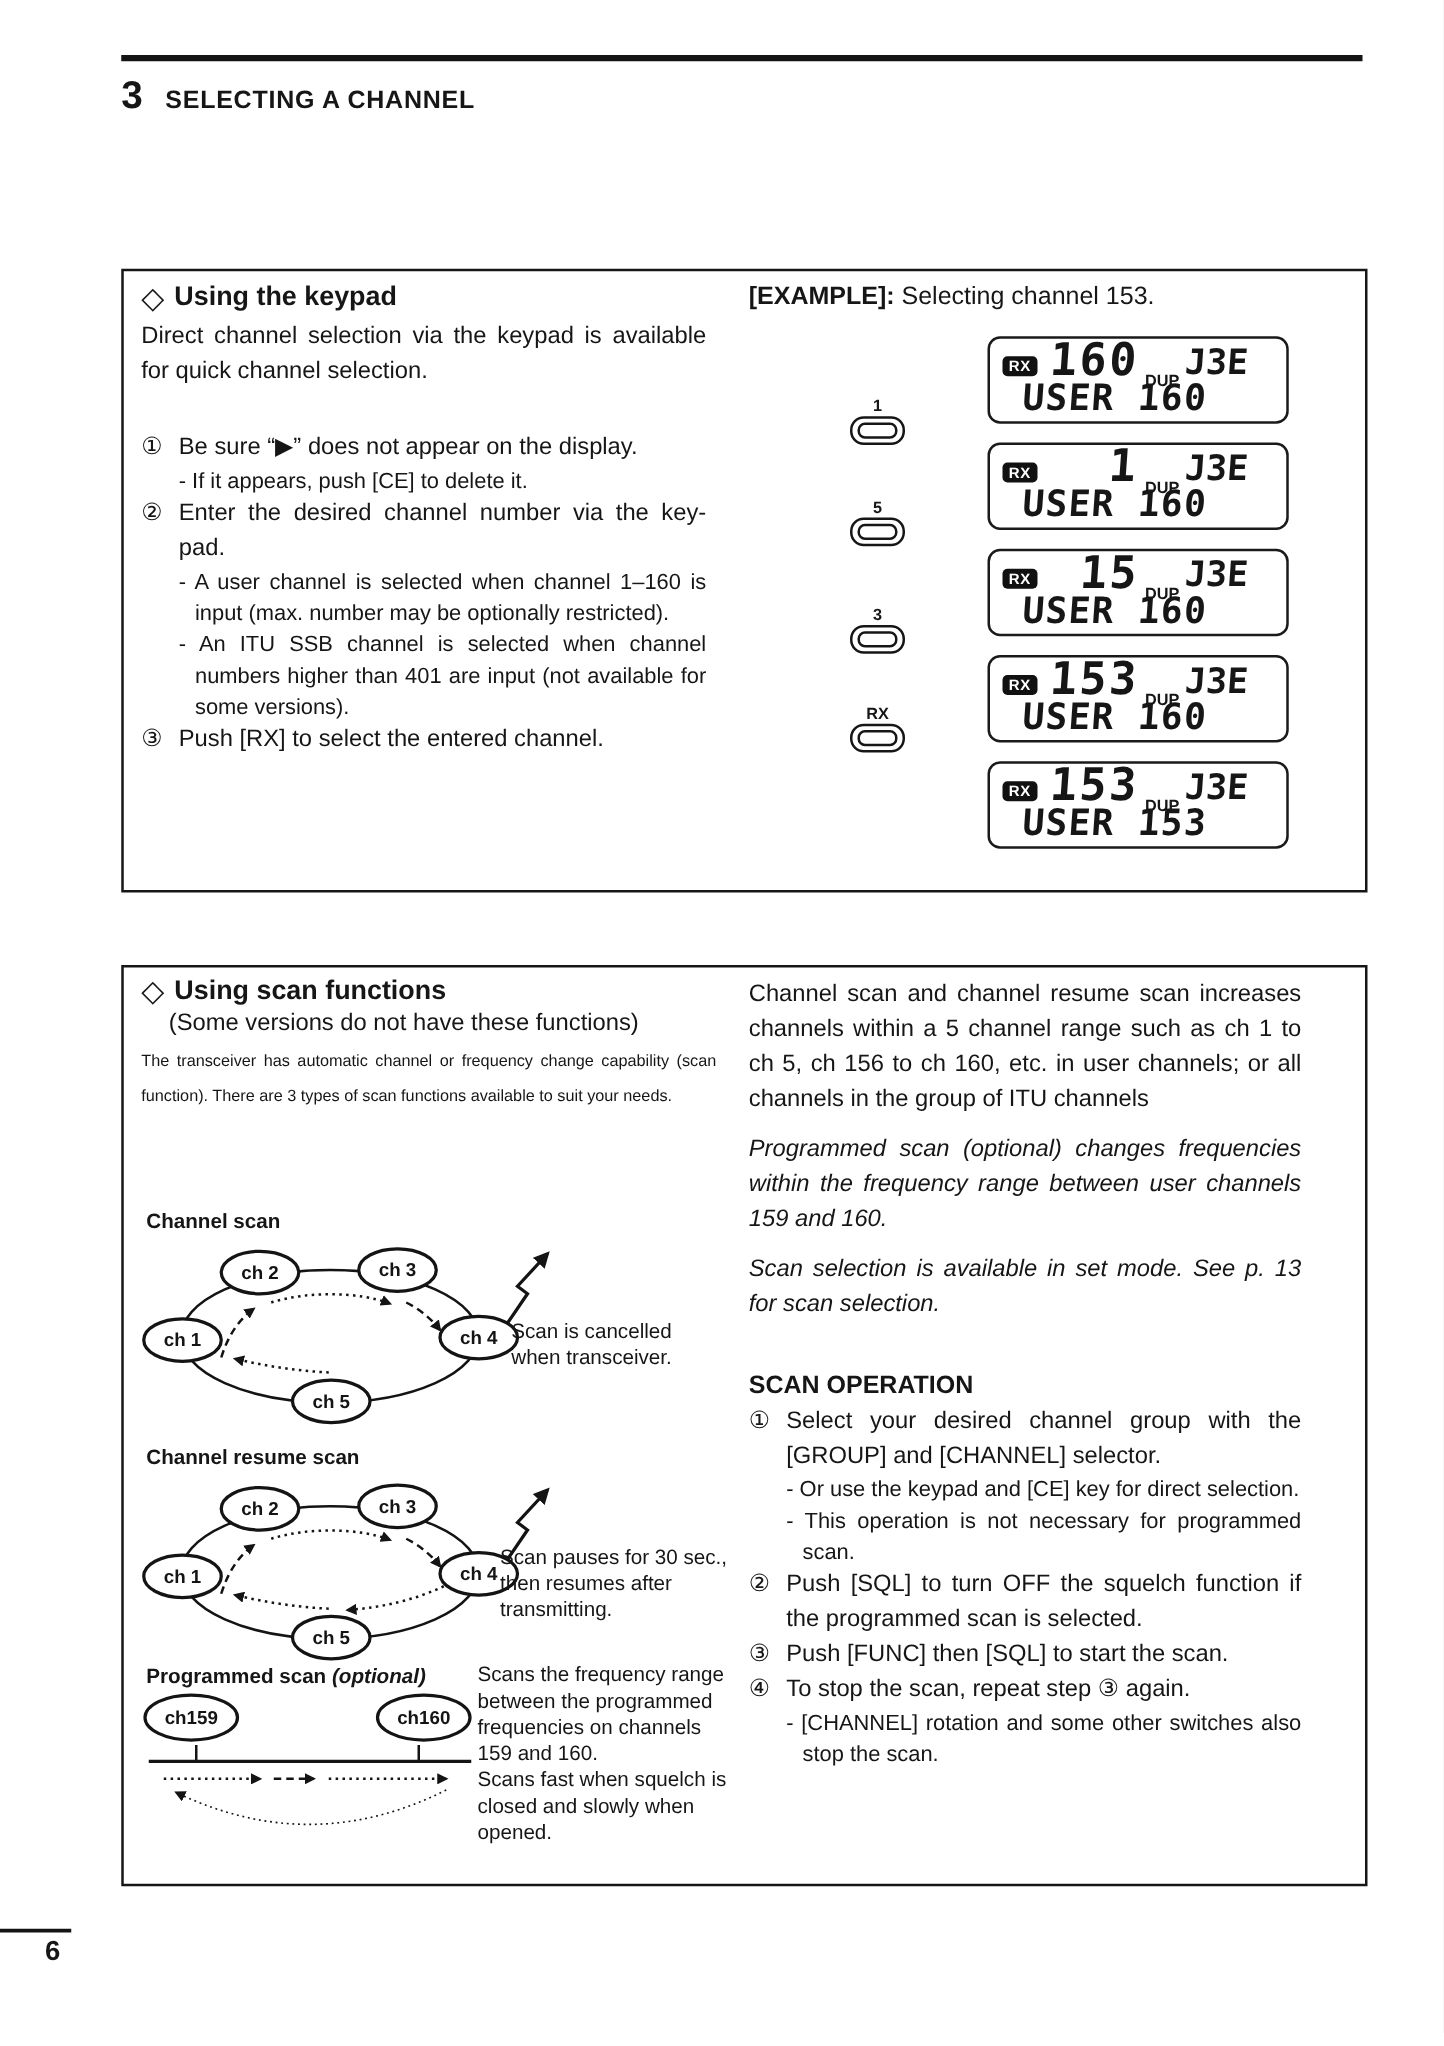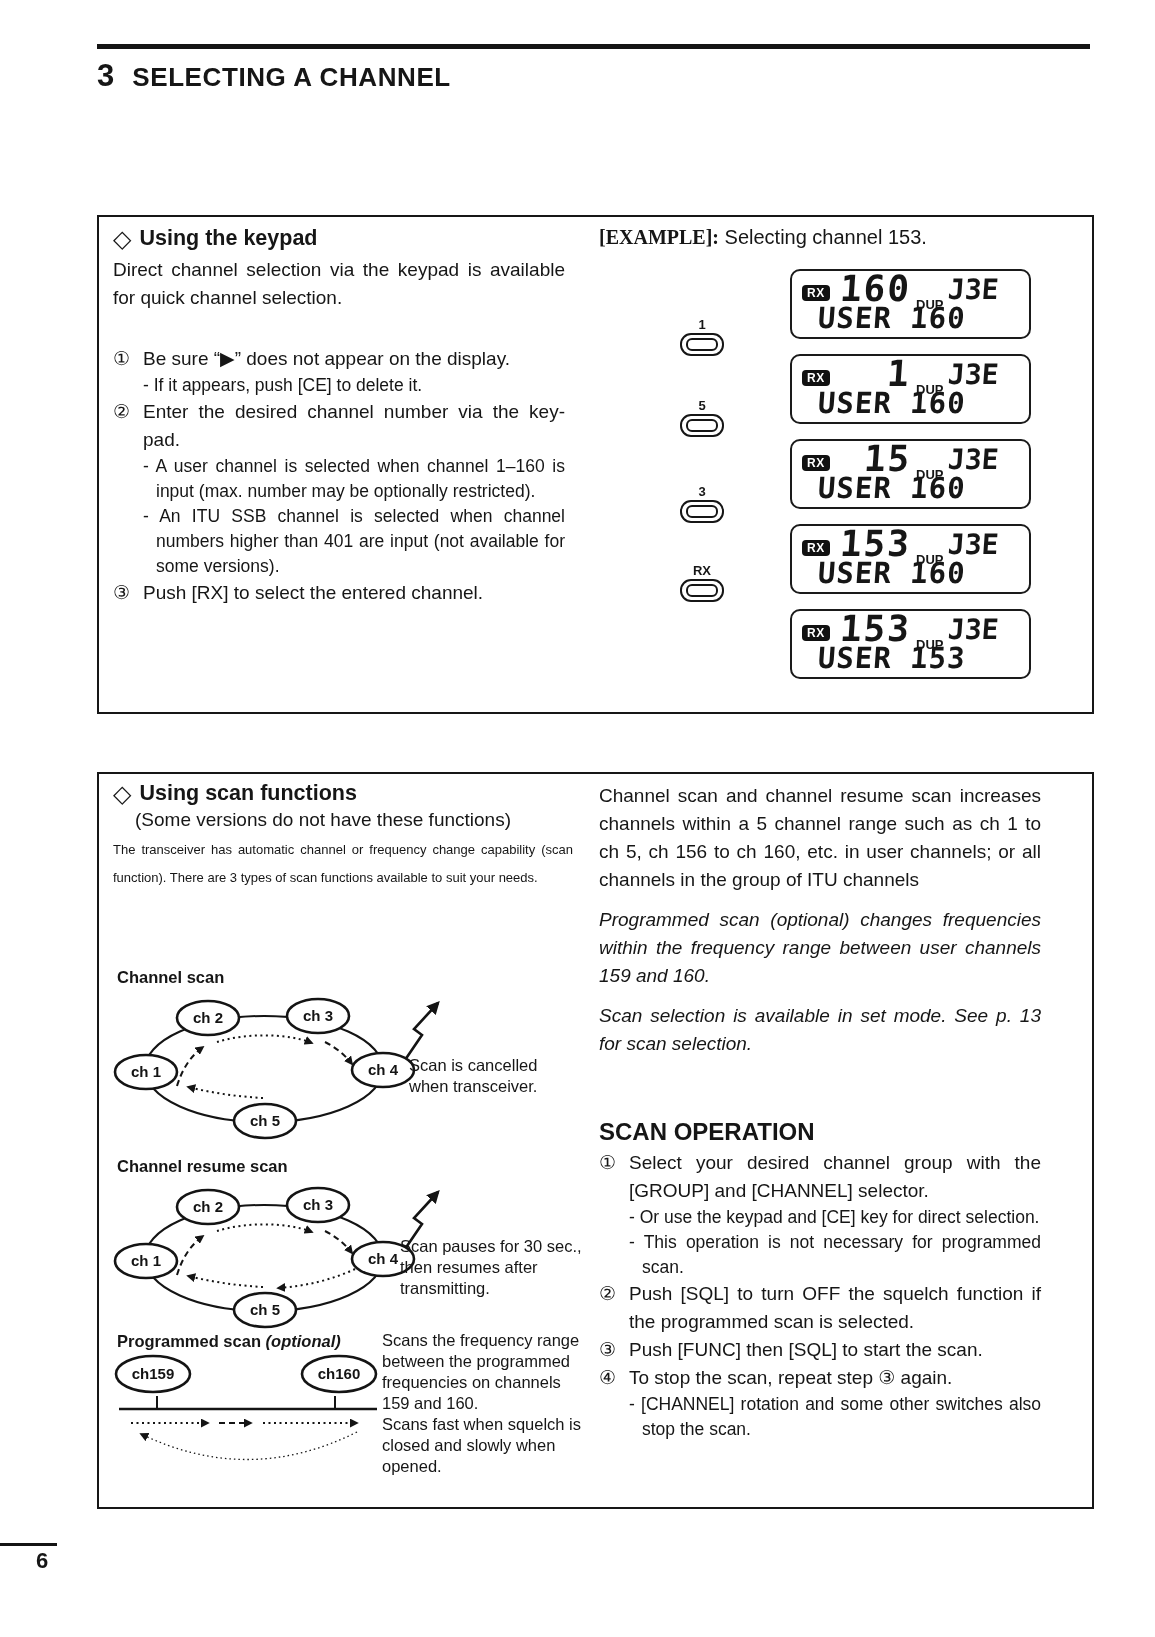--- a/index.html
+++ b/index.html
@@ -4,42 +4,42 @@
 <style>
   html,body { margin:0; padding:0; background:#e8e8e8; }
   .page {
     position:relative; width:1155px; height:1637px; background:#ffffff;
     font-family:"Liberation Sans", sans-serif; color:#161616;
     overflow:hidden; margin:0 auto;
   }
   .top-rule { position:absolute; left:97px; top:44px; width:993px; height:5px; background:#141414; }
   .hdr { position:absolute; left:97px; top:58px; display:flex; align-items:baseline; gap:18px; }
   .hdr .num { font-size:31px; font-weight:bold; }
-  .hdr .ttl { font-size:26px; font-weight:bold; letter-spacing:0.6px; }
+  .hdr .ttl { font-size:20px; font-weight:bold; letter-spacing:0.6px; }
 
   .box { position:absolute; left:97px; width:993px; border:2.5px solid #161616; background:#fff; }
   .box1 { top:215px; height:495px; }
   .box2 { top:772px; height:733px; }
 
   .dtitle { display:flex; align-items:baseline; gap:8px; }
   .dtitle .dia { font-size:24px; line-height:1; position:relative; top:2px; }
   .dtitle .txt { font-size:21.5px; font-weight:bold; }
 
   .col-l { position:absolute; left:14px; top:8px; width:452px; }
   .intro { font-size:19px; line-height:28px; text-align:justify; margin-top:5px; }
   .steps { margin-top:33px; }
   .step { display:flex; font-size:19px; line-height:28px; }
   .step .n { width:30px; flex:0 0 30px; }
   .step .b { flex:1; text-align:justify; }
   .sub { font-size:17.5px; line-height:25px; text-align:justify;
          padding-left:43px; text-indent:-13px; }
 
   
   .ex-title { position:absolute; left:500px; top:9px; font-size:20px; }
-  .ex-title .b { font-weight:bold;font-family:Liberation Serif, serif; }
+  .ex-title .b { font-weight:bold; }
   .kbtn { position:absolute; left:573px; width:60px; text-align:center; }
   .kbtn .kl { font-size:13px; font-weight:bold; line-height:14px; }
   .kbtn .pill { width:40px; height:19px; margin:1px auto 0; border:2.5px solid #161616; border-radius:11px;
                 display:flex; align-items:center; justify-content:center; }
   .kbtn .pill-in { width:28px; height:9px; border:2px solid #161616; border-radius:6px; }
 
   .lcd { position:absolute; left:691px; width:237px; height:66px;
          border:2.5px solid #1a1a1a; border-radius:10px; background:#fff;
          font-family:"DejaVu Sans Mono", monospace; }
   .lcd .rx { position:absolute; left:10px; top:14px; background:#111; color:#fff;
@@ -70,21 +70,21 @@
   .node-e { fill:#ffffff; stroke:#141414; stroke-width:2.6; }
   .node-t { font-family:"Liberation Sans", sans-serif; font-weight:bold; font-size:15px;
             text-anchor:middle; fill:#141414; }
   .base   { stroke:#141414; stroke-width:2.6; }
   .tick   { stroke:#141414; stroke-width:2; }
   .arc    { fill:none; stroke:#141414; stroke-width:1.3; stroke-dasharray:1.5 3; }
 
   .col-r { position:absolute; left:500px; top:8px; width:442px; }
   .rp { font-size:19px; line-height:28px; text-align:justify; }
   .rp + .rp { margin-top:12px;font-style:italic; }
-  .rhead { font-size:24px; font-weight:bold; margin-top:60px; }
+  .rhead { font-size:20px; font-weight:bold; margin-top:39px; }
   .rsteps { margin-top:3px; }
 
   .pagenum-rule { position:absolute; left:0; top:1543px; width:57px; height:3px; background:#141414; }
   .pagenum { position:absolute; left:36px; top:1548px; font-size:22px; font-weight:bold; }
 </style>
 </head>
 <body>
 
 <div class="page">
 

